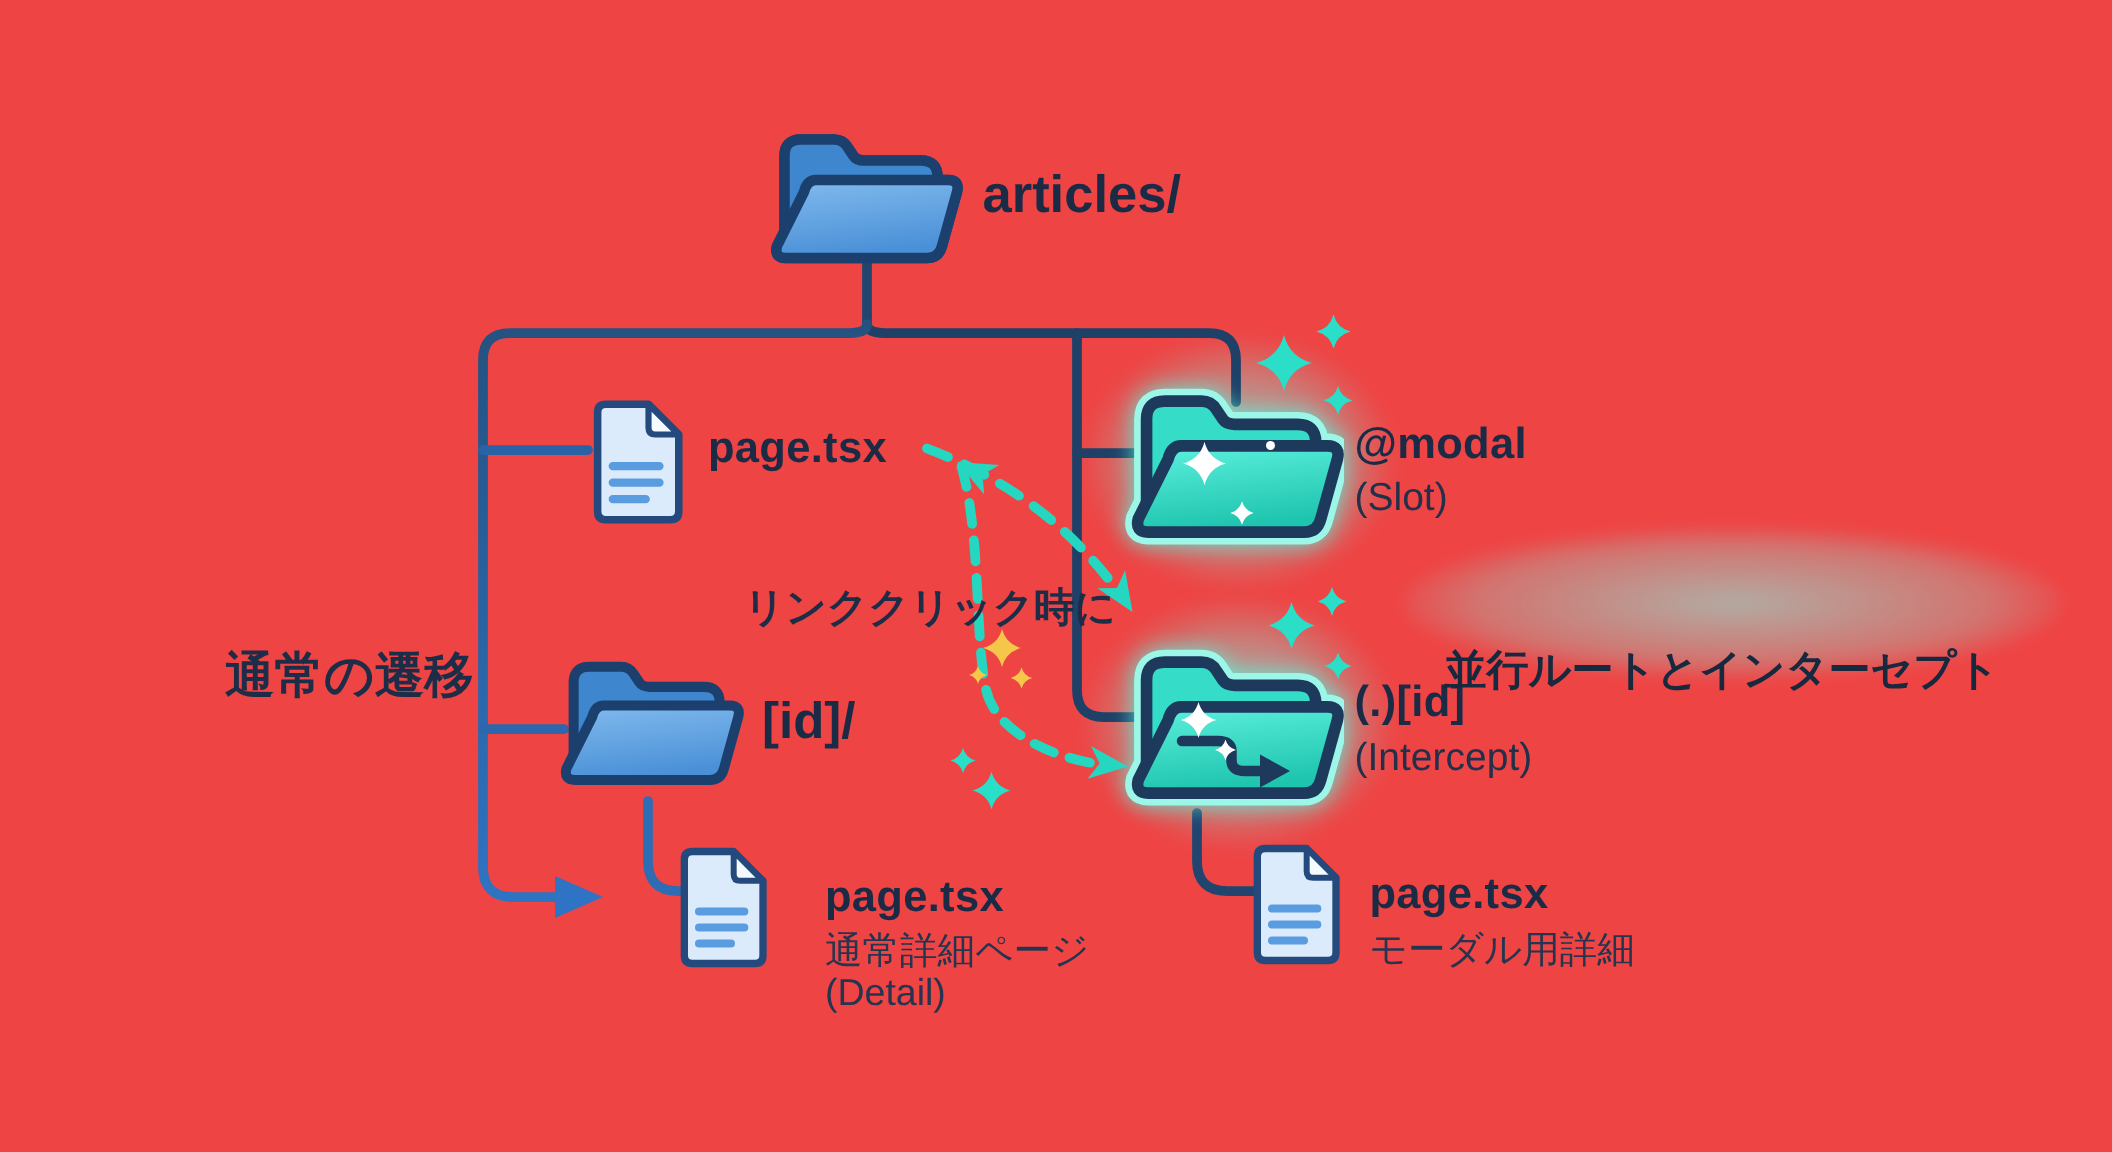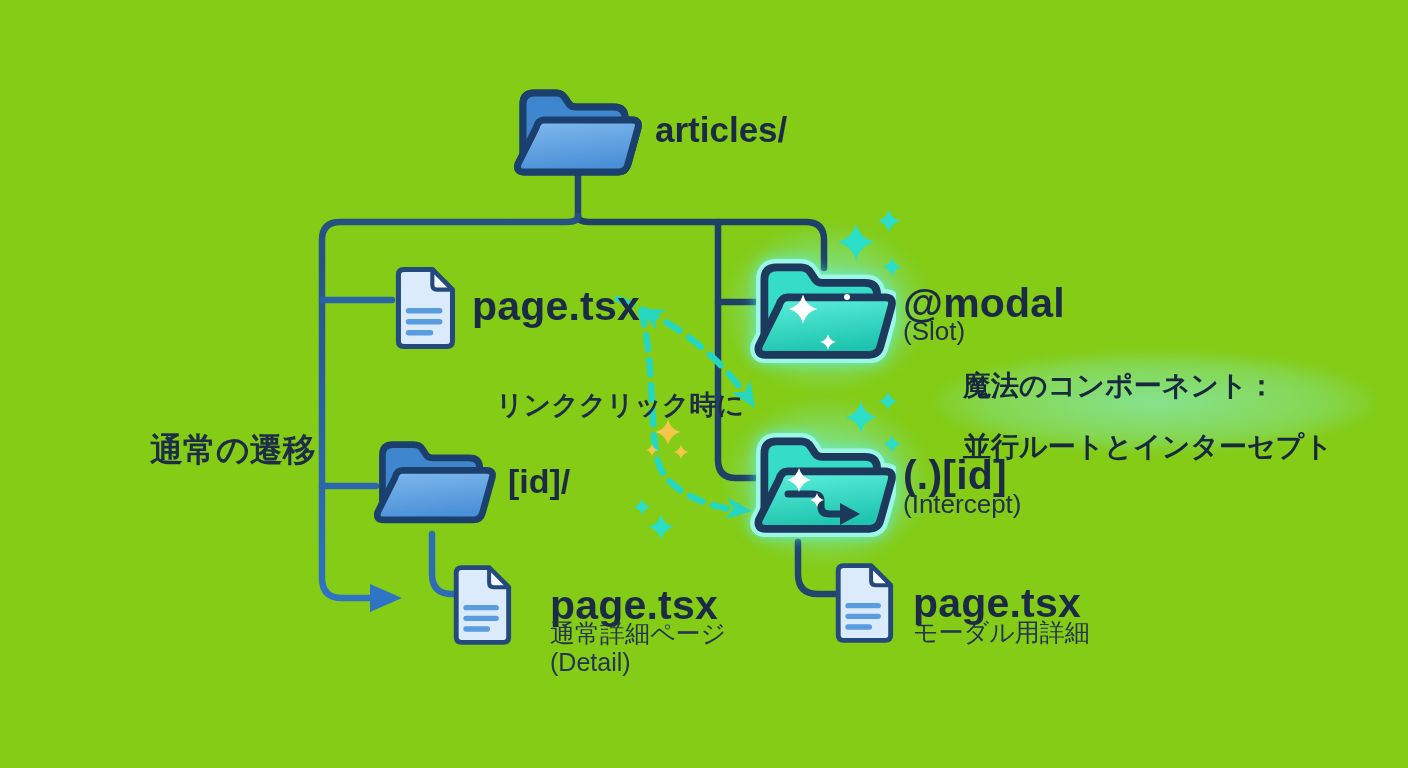--- a/index.html
+++ b/index.html
@@ -3,40 +3,40 @@
 <meta charset="utf-8">
 <style>
   html,body{margin:0;padding:0;}
   body{
     font-family:"Liberation Sans","DejaVu Sans",sans-serif;
     background:#e8e8e8;
   }
   .canvas{
     position:relative;
     width:1408px;height:768px;
-    background:#84cc16;
+    background:#ef4444;
     overflow:hidden;
   }
   svg{display:block;}
   .halo{
     position:absolute;z-index:1;border-radius:50%;
     background:radial-gradient(ellipse at center, rgba(125,244,229,0.75) 0%, rgba(125,244,229,0.35) 45%, rgba(125,244,229,0) 72%);
     filter:blur(6px);
   }
   .magic-halo{
     position:absolute;z-index:1;border-radius:50%;
     background:radial-gradient(ellipse at center, rgba(136,242,227,0.60) 0%, rgba(136,242,227,0.28) 55%, rgba(136,242,227,0) 75%);
     filter:blur(5px);
   }
   .tree{position:absolute;left:0;top:0;z-index:2;}
   .icon{position:absolute;z-index:3;}
   .teal-glow{filter:drop-shadow(0 0 7px rgba(94,240,219,0.85));}
   .fx{position:absolute;left:0;top:0;z-index:4;pointer-events:none;}
   .lbl{position:absolute;z-index:5;white-space:nowrap;color:#1c2b45;}
-  .fname{font-size:41px;font-weight:800;letter-spacing:0.2px;}
+  .fname{font-size:29px;font-weight:800;letter-spacing:0.2px;}
   .fname-lg{font-size:35px;font-weight:800;}
   .fname-md{font-size:34px;font-weight:700;}
   .caption{font-size:25px;font-weight:400;color:#25344f;}
   .caption-md{font-size:26px;font-weight:500;color:#22304b;text-align:center;}
   .note{font-size:27px;font-weight:800;color:#1e2d47;text-align:center;}
   .side-label{font-size:33px;font-weight:700;color:#1e2d47;}
   .magic{font-size:28px;font-weight:800;color:#17283f;line-height:39px;}
 </style>
 </head>
 <body>
@@ -205,19 +205,18 @@
   <div class="lbl fname" style="left:550px;top:582px;">page.tsx</div>
   <div class="lbl caption" style="left:550px;top:617px;">通常詳細ページ</div>
   <div class="lbl caption" style="left:550px;top:648px;">(Detail)</div>
 
   <div class="lbl fname" style="left:903px;top:280px;">@modal</div>
   <div class="lbl caption-md" style="left:903px;top:316px;">(Slot)</div>
 
   <div class="lbl fname" style="left:903px;top:452px;">(.)[id]</div>
   <div class="lbl caption-md" style="left:903px;top:489px;">(Intercept)</div>
 
-  <div class="lbl magic" style="left:963px;top:366px;">魔法のコンポーネント：</div>
   <div class="lbl magic" style="left:963px;top:405px;margin-top:22px;">並行ルートとインターセプト</div>
 
   <div class="lbl fname" style="left:913px;top:580px;">page.tsx</div>
   <div class="lbl caption" style="left:913px;top:616px;">モーダル用詳細</div>
 
 </div>
 
 </body></html>

